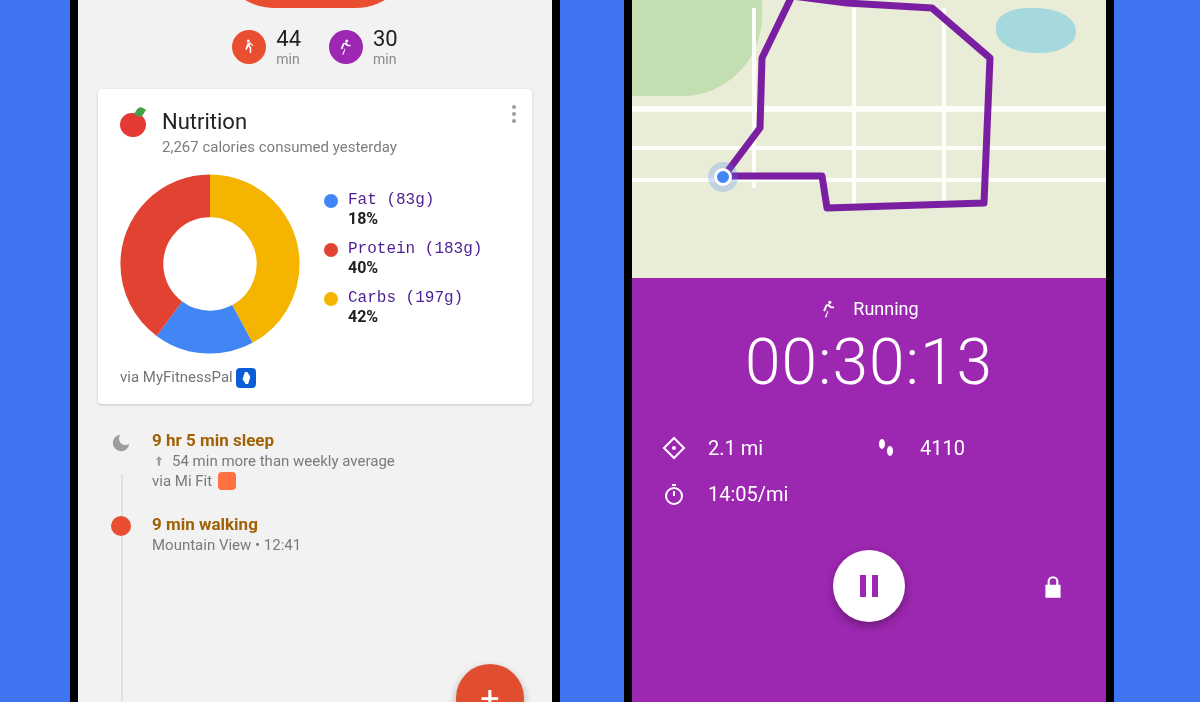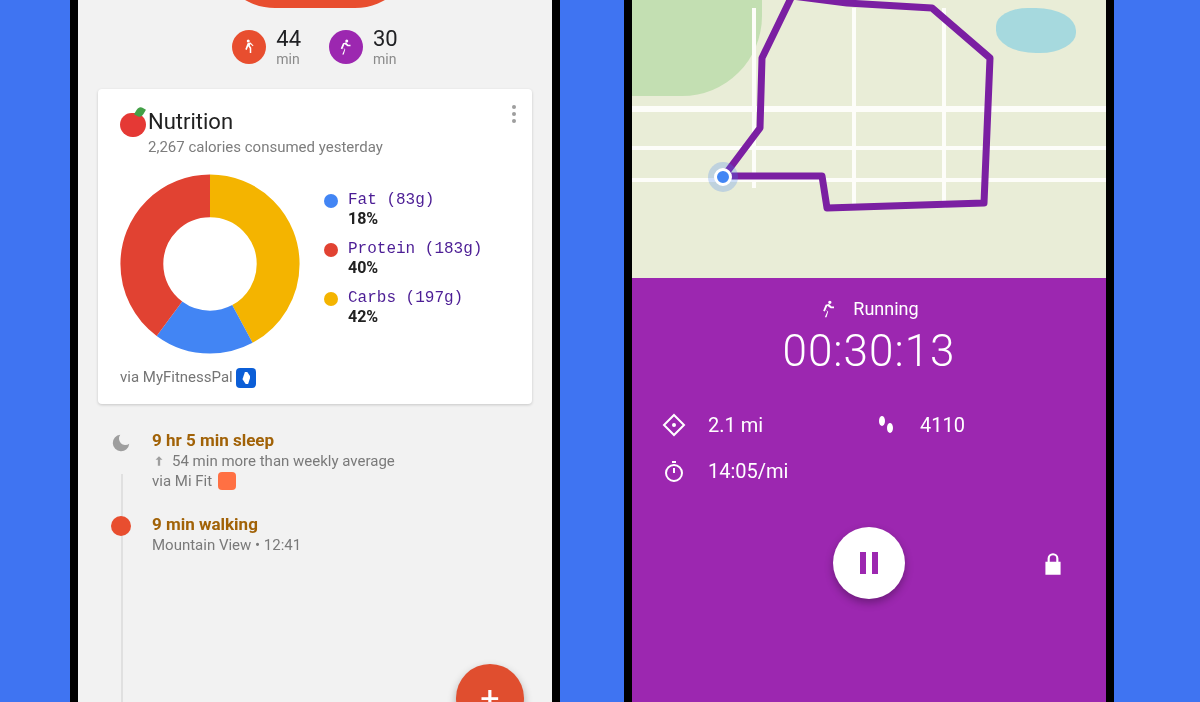--- a/index.html
+++ b/index.html
@@ -39,21 +39,21 @@
 .chip-text .small { font-size: 14px; color: #8a8a8a; }
 
 .card {
   background: #fff;
   margin: 0 20px;
   border-radius: 4px;
   box-shadow: 0 1px 3px rgba(0,0,0,.18);
   padding: 20px 22px 16px;
   position: relative;
 }
-.card-header { display: flex; align-items: flex-start; }
+.card-header { display: flex; align-items: flex-start; gap: 14px; }
 .apple-icon { width: 28px; height: 28px; position: relative; }
 .apple-body { width: 26px; height: 24px; background: #e53935; border-radius: 13px 13px 14px 14px; position: absolute; bottom: 0; }
 .apple-leaf { width: 8px; height: 10px; background: #43a047; border-radius: 50% 0; position: absolute; top: -2px; left: 16px; transform: rotate(30deg); }
 .card-title { font-size: 22px; color: #212121; margin-bottom: 4px; }
 .card-sub { font-size: 15px; color: #7d7d7d; }
 .card-menu { position: absolute; top: 16px; right: 16px; display: flex; flex-direction: column; gap: 3px; cursor: pointer; }
 .card-menu span { width: 4px; height: 4px; background: #9e9e9e; border-radius: 50%; }
 
 .chart-row { display: flex; align-items: center; gap: 24px; margin-top: 18px; }
 .donut-wrap { width: 180px; height: 180px; position: relative; }
@@ -111,21 +111,21 @@
 .map-r3 { top: 230px; left:0; width:100%; height:4px; }
 .map-rv1 { top:60px; left:120px; width:4px; height:180px; }
 .map-rv2 { top:60px; left:220px; width:4px; height:200px; }
 .map-rv3 { top:60px; left:310px; width:4px; height:200px; }
 .route { position: absolute; top: 0; left: 0; }
 .loc-dot { position: absolute; width: 18px; height: 18px; border: 3px solid #fff; background: #4285f4; border-radius: 50%; top: 220px; left: 82px; box-shadow: 0 0 0 6px rgba(66,133,244,.25); }
 
 .run-panel { padding: 20px 30px 0; color: #fff; }
 .run-header { display: flex; align-items: center; justify-content: center; gap: 14px; font-size: 18px; margin-bottom: 6px; }
 .run-header svg { width: 20px; height: 20px; fill: #fff; }
-.run-timer { font-size: 44px; font-weight: 300; text-align: center; letter-spacing: 1px; }
+.run-timer { font-size: 64px; font-weight: 300; text-align: center; letter-spacing: 1px; }
 .run-stats { display: grid; grid-template-columns: 1fr 1fr; gap: 22px 10px; margin-top: 36px; }
 .stat { display: flex; align-items: flex-start; gap: 22px; font-size: 20px; }
 .stat svg { width: 24px; height: 24px; fill: #fff; }
 
 .run-controls { position: relative; margin-top: 44px; height: 90px; }
 .pause-btn {
   width: 72px; height: 72px; border-radius: 50%; background: #fff;
   position: absolute; left: 50%; transform: translateX(-50%);
   display: flex; align-items: center; justify-content: center;
   box-shadow: 0 4px 8px rgba(0,0,0,.3); cursor: pointer;

